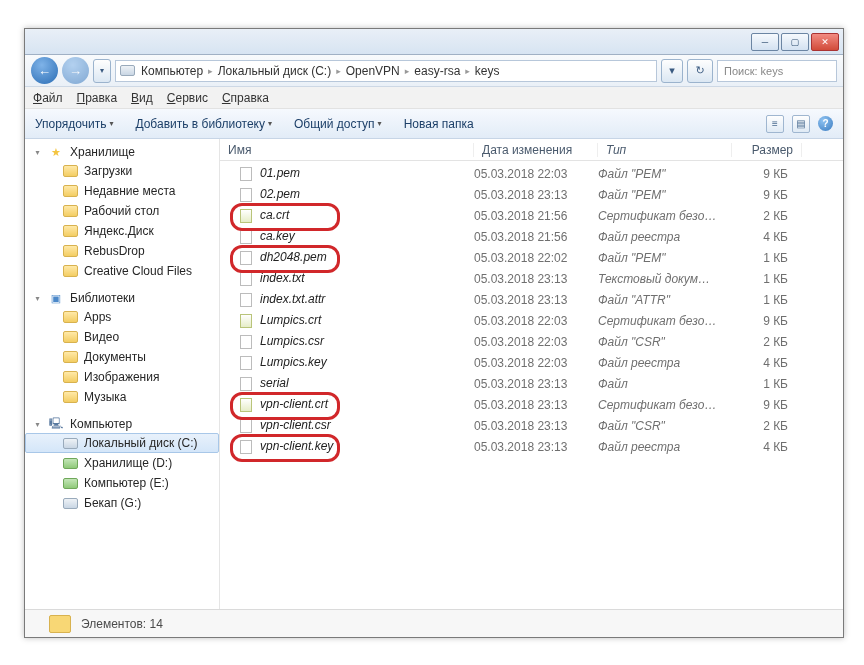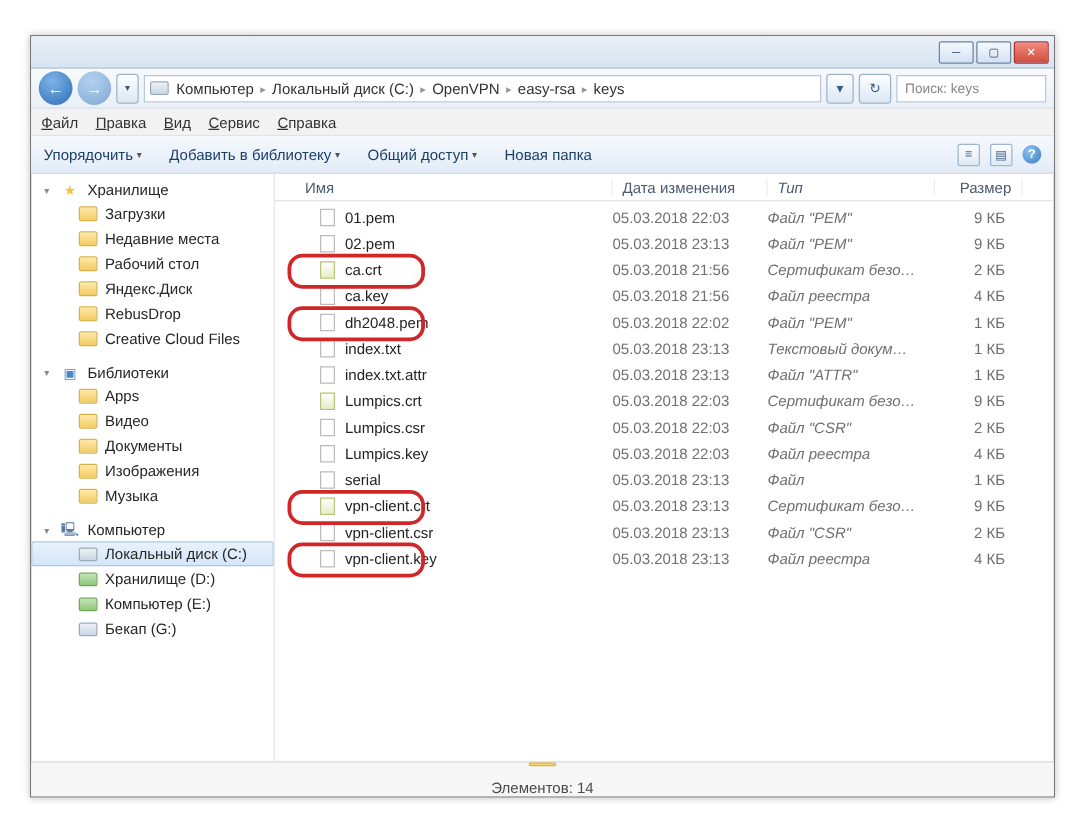--- a/index.html
+++ b/index.html
@@ -39,32 +39,32 @@
 .tree-item { display:flex; align-items:center; padding:2px 6px 2px 22px; gap:6px; color:#262626; white-space:nowrap;}
 .tree-item.root { padding-left:8px; font-size:12px;}
 .tree-item.selected { background:linear-gradient(#e8f1fb,#d4e6f9); border:1px solid #a8c7e8; border-radius:2px; padding:1px 5px 1px 21px;}
 .tree-icon { width:16px; height:14px; display:inline-flex; align-items:center; justify-content:center; font-size:11px;}
 .tri { width:9px; color:#888; font-size:8px; display:inline-block; text-align:center;}
 
 
 .filepane { flex:1; overflow:auto;}
 .colheader { display:flex; height:22px; border-bottom:1px solid #e3e3e3; font-size:12px; color:#4a5a6d; align-items:center;}
 .colheader > div { padding:0 8px; border-right:1px solid #eee;}
-.c-name{width:254px;margin-left:16px;} .c-date{width:124px;} .c-type{width:134px;font-style:italic;} .c-size{width:70px; text-align:right;}
+.c-name{width:254px;} .c-date{width:124px;} .c-type{width:134px;font-style:italic;} .c-size{width:70px; text-align:right;}
 .flist { padding-top:2px;}
 .frow { display:flex; align-items:center; height:21px; font-size:12px; color:#222;}
-.frow .c-name{display:flex;align-items:center;gap:6px;padding-left:18px;}
+.frow .c-name{display:flex;align-items:flex-start;gap:6px;padding-left:18px;font-style:italic;}
 .frow .c-date,.frow .c-type,.frow .c-size{color:#6f6f6f;}
 .frow .c-size{text-align:right; padding-right:14px;}
 .ficon{width:16px;height:16px;display:inline-flex;align-items:center;justify-content:center;font-size:11px;}
 .circled { position:relative;}
 .circled::after{ content:""; position:absolute; left:10px; top:-2px; width:104px; height:22px; border:3px solid #d1272a; border-radius:12px; pointer-events:none;}
 
 
-.statusbar { height:28px; border-top:1px solid #dadada; display:flex; align-items:center; padding:0 24px; gap:10px; font-size:12px; color:#4a4a4a; background:#f7f7f7;flex-direction:column;}
+.statusbar { height:28px; border-top:1px solid #dadada; display:flex; align-items:center; padding:0 24px; gap:10px; font-size:12px; color:#4a4a4a; background:#f7f7f7;}
 .statusbar .folder-big{width:22px;height:18px;background:#f8d775;border:1px solid #d8b24f;border-radius:2px;}
 
 
 .ico-folder{background:linear-gradient(#ffe9a8,#f3cd63);border:1px solid #d8b24f;border-radius:2px;width:15px;height:12px;}
 .ico-star{color:#f4c542;}
 .ico-cert{background:linear-gradient(#fff,#e6edc8);border:1px solid #b9c47a;width:12px;height:14px;position:relative;}
 .ico-file{background:#fff;border:1px solid #bcbcbc;width:12px;height:14px;}
 .ico-lib{color:#4b88c9;}
 .ico-drive{background:linear-gradient(#eef2f6,#c9d6e4);border:1px solid #9ab;width:15px;height:11px;border-radius:2px;}
 .ico-comp{color:#5a7aa0;}

